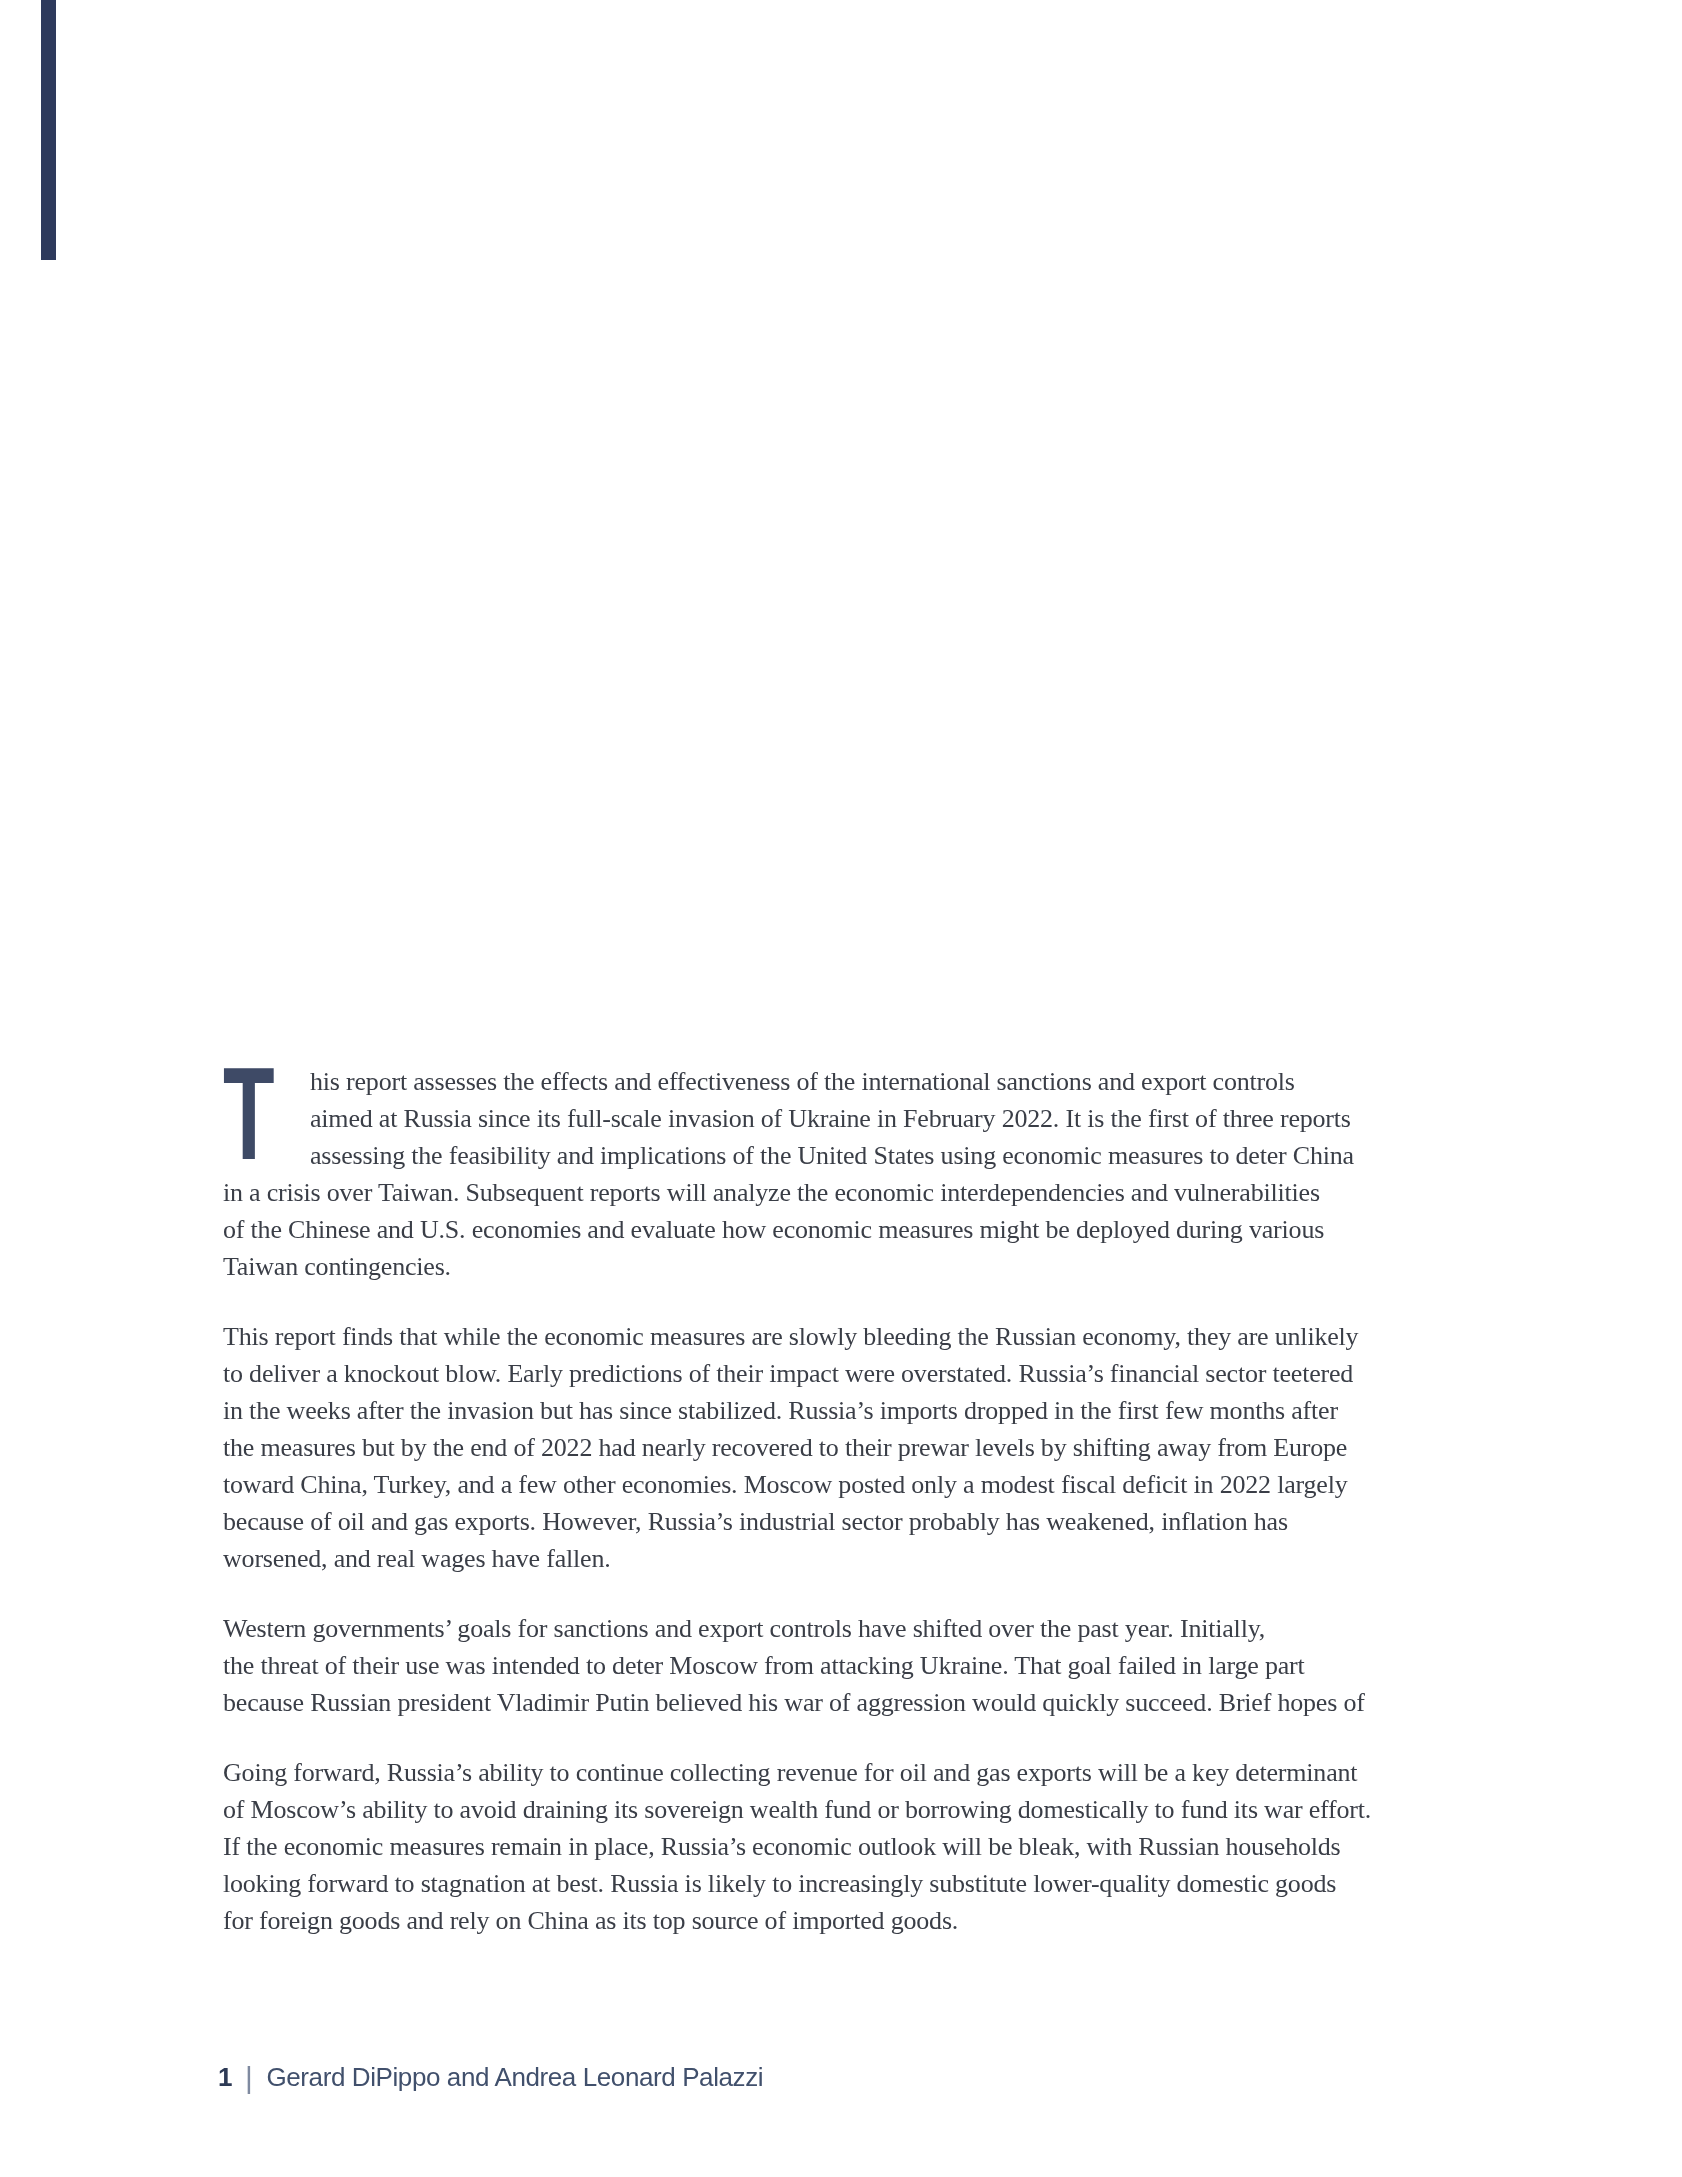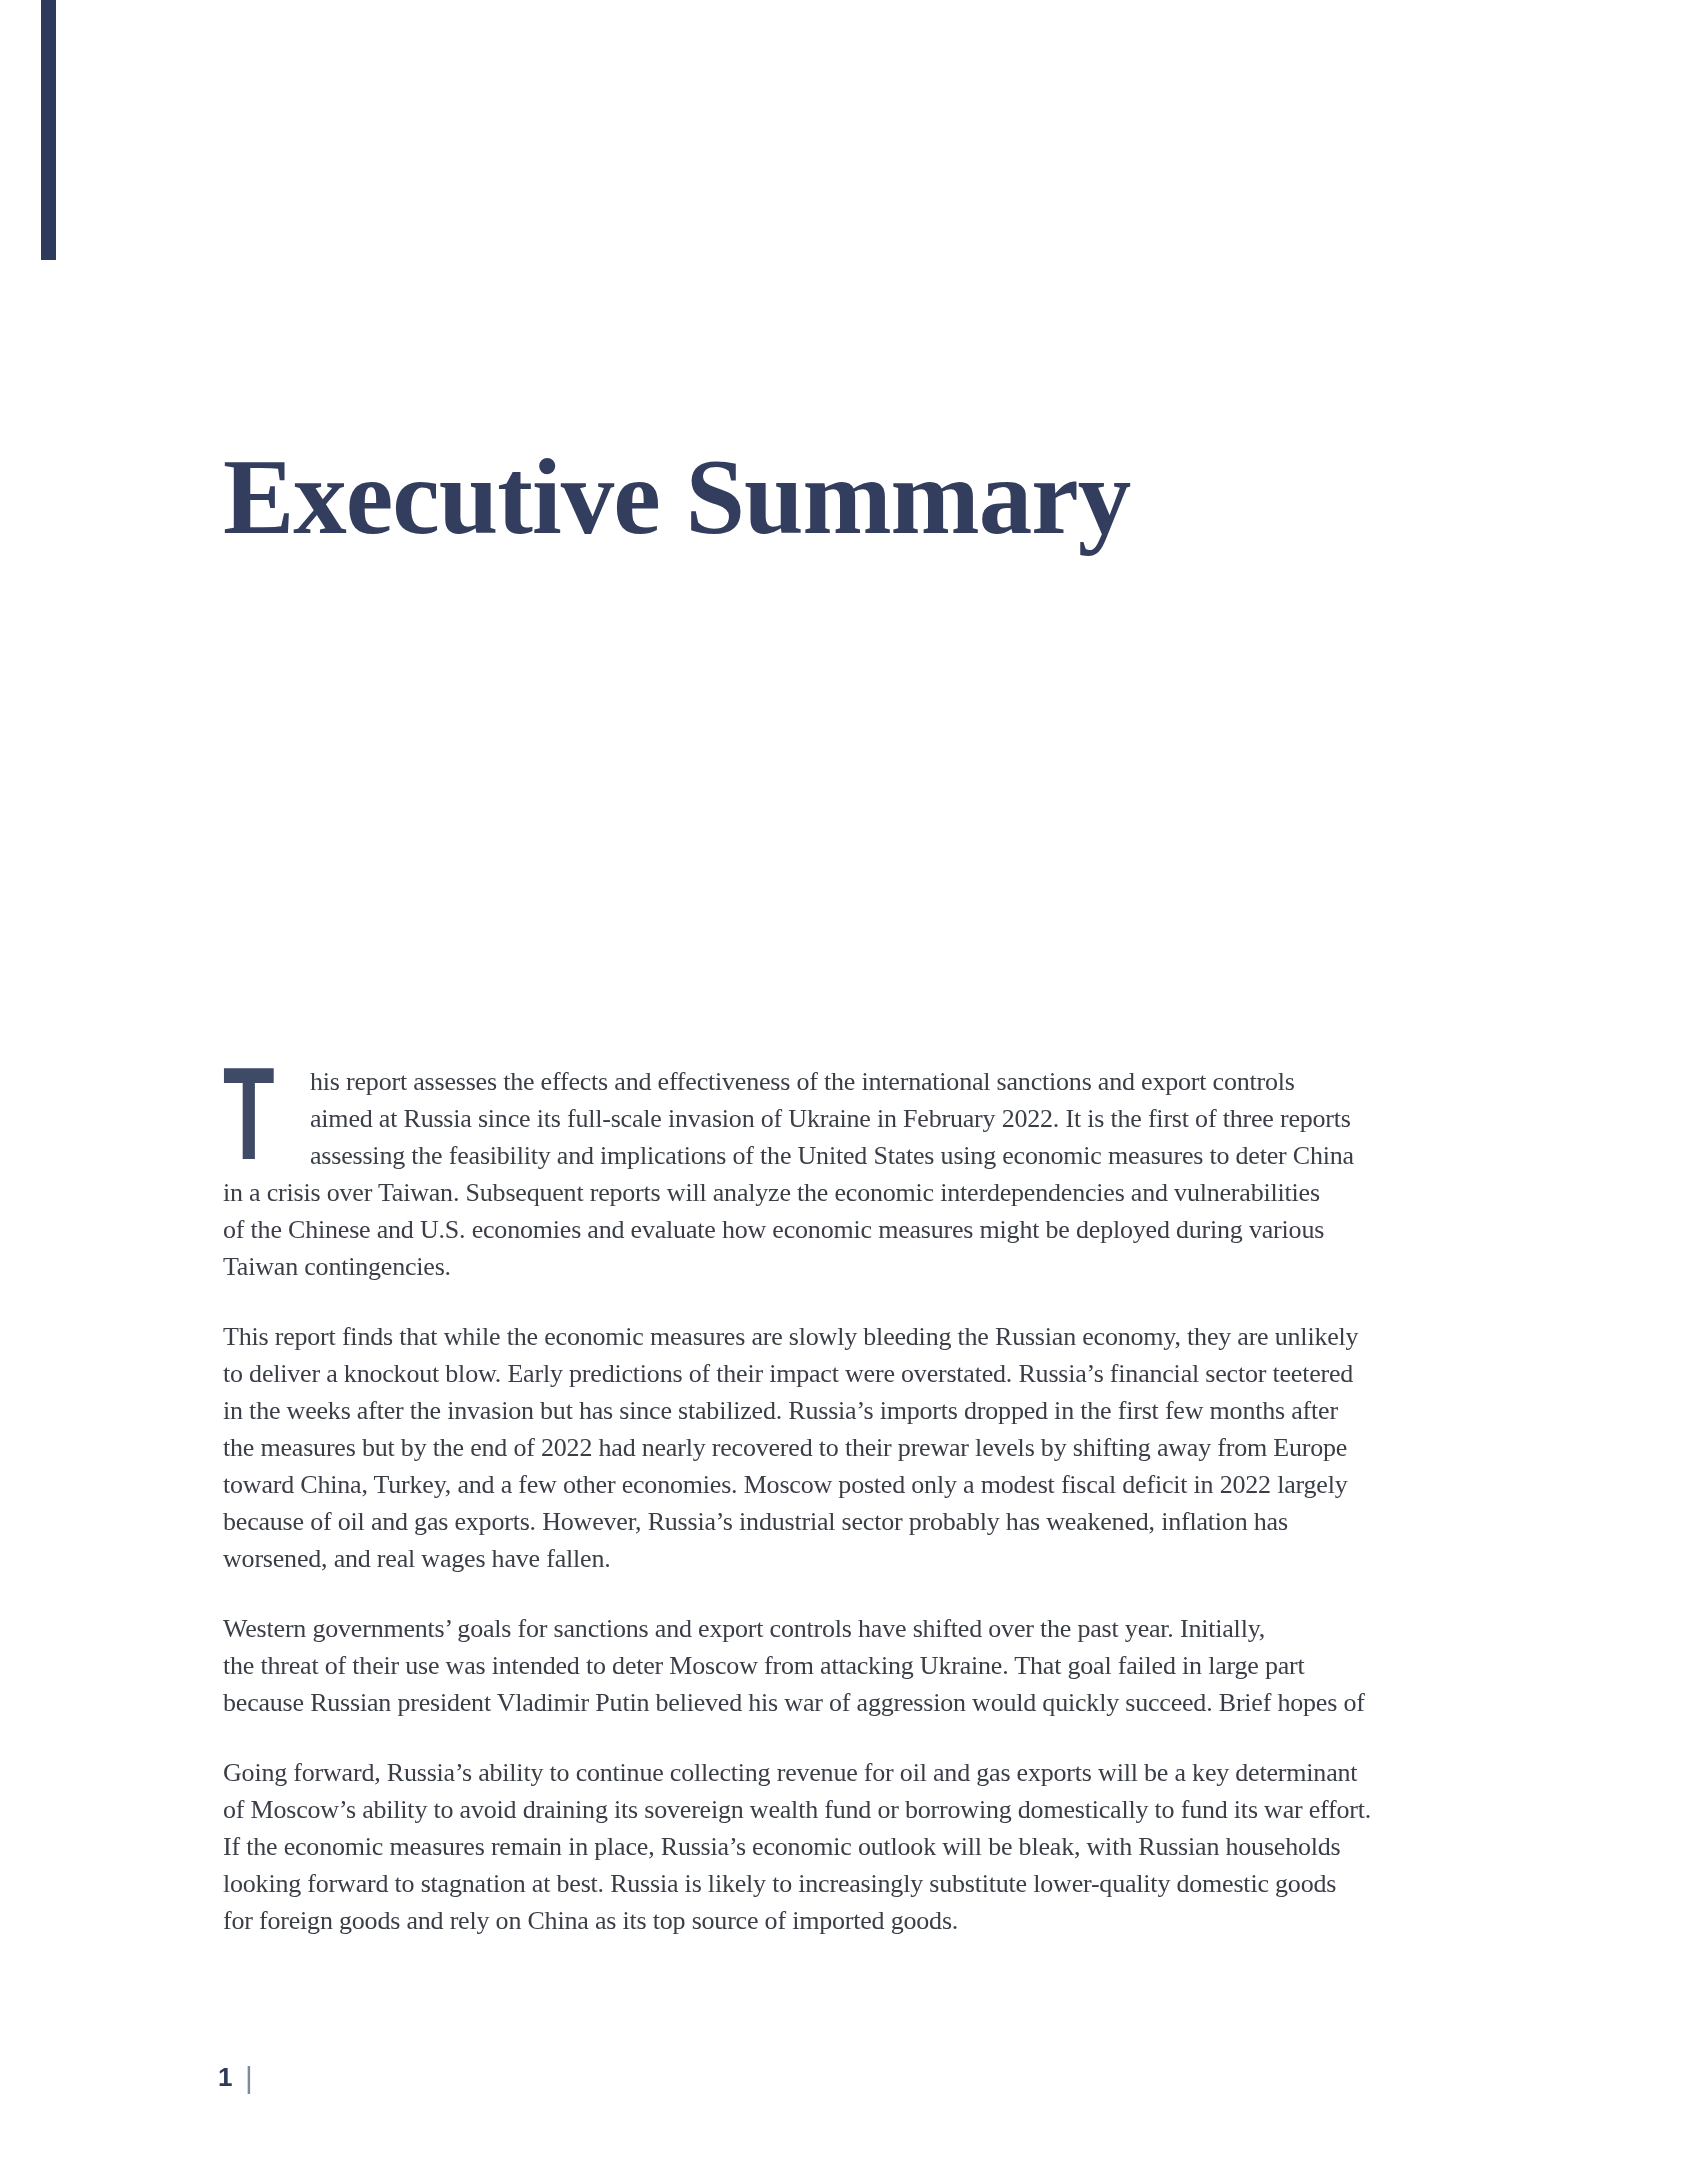--- a/index.html
+++ b/index.html
@@ -85,21 +85,20 @@
   .authors{
     letter-spacing:-0.4px;
     color:#41506c;
   }
 </style>
 </head>
 <body>
 
 <div class="page">
   <div class="edge-tab"></div>
-  <h1 class="title">Executive Summary</h1>
   <main class="content">
     <p class="para"><span class="dropcap">
           <span class="dropcap-glyph">T</span>
         </span><span class="ptext">his report assesses the effects and effectiveness of the international sanctions and export controls
 aimed at Russia since its full-scale invasion of Ukraine in February 2022. It is the first of three reports
 assessing the feasibility and implications of the United States using economic measures to deter China
 in a crisis over Taiwan. Subsequent reports will analyze the economic interdependencies and vulnerabilities
 of the Chinese and U.S. economies and evaluate how economic measures might be deployed during various
 Taiwan contingencies.</span></p>
     <p class="para">This report finds that while the economic measures are slowly bleeding the Russian economy, they are unlikely
@@ -114,15 +113,16 @@
 because Russian president Vladimir Putin believed his war of aggression would quickly succeed. Brief hopes of</p>
     <p class="para">Going forward, Russia’s ability to continue collecting revenue for oil and gas exports will be a key determinant
 of Moscow’s ability to avoid draining its sovereign wealth fund or borrowing domestically to fund its war effort.
 If the economic measures remain in place, Russia’s economic outlook will be bleak, with Russian households
 looking forward to stagnation at best. Russia is likely to increasingly substitute lower-quality domestic goods
 for foreign goods and rely on China as its top source of imported goods.</p>
   </main>
   <footer class="footer">
     <span class="pagenum">1</span>
     <span class="divider">|</span>
+    <span class="authors">Gerard DiPippo and Andrea Leonard Palazzi</span>
   </footer>
 </div>
 
 
 </body></html>

